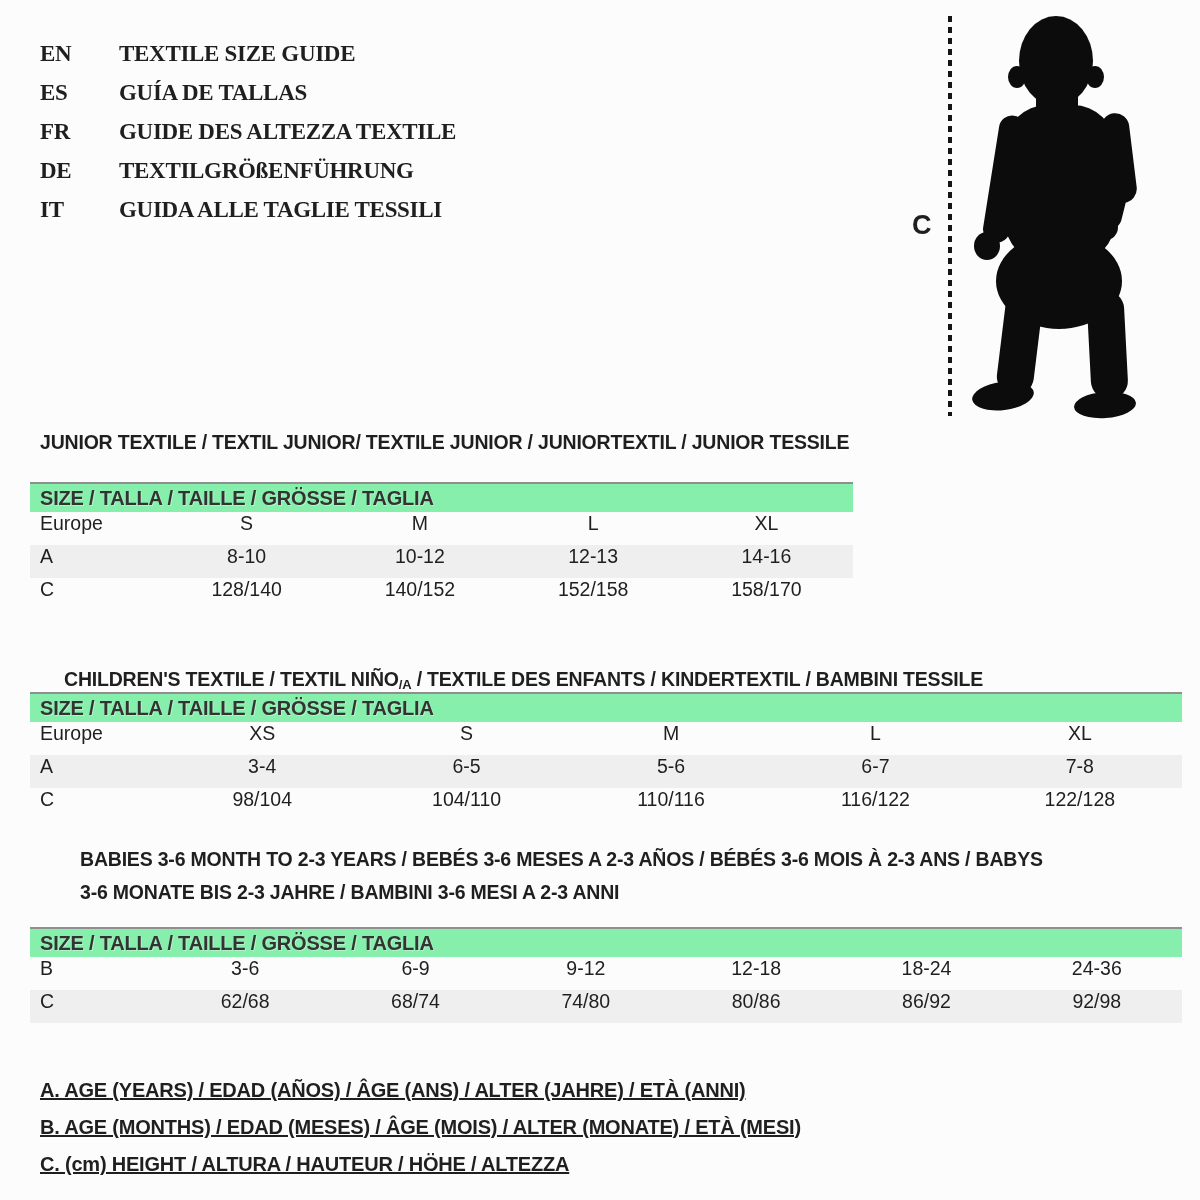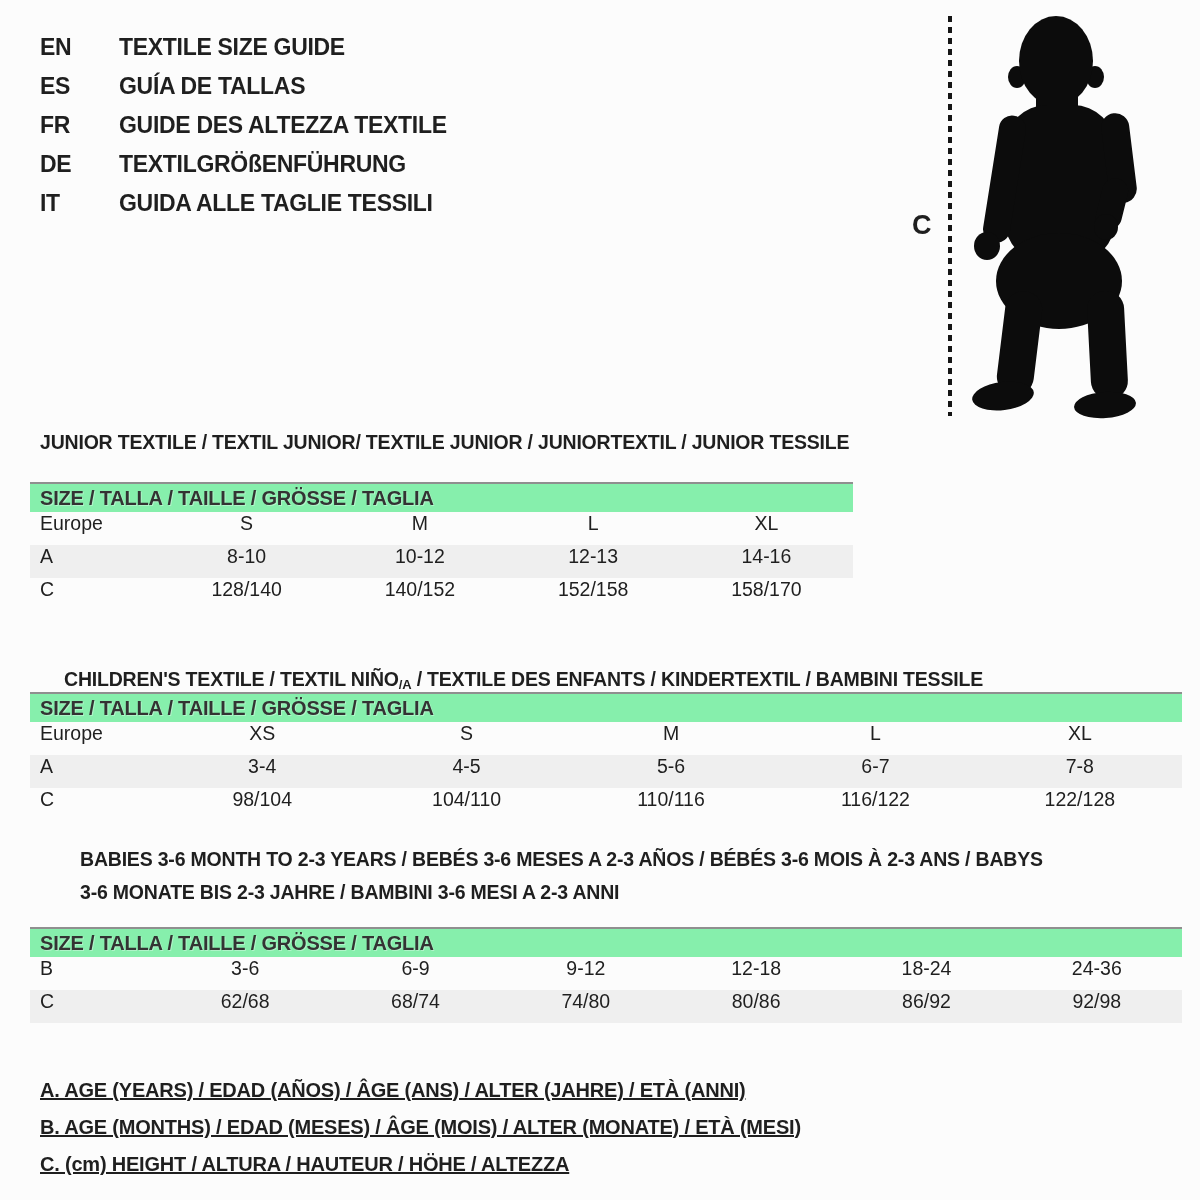--- a/index.html
+++ b/index.html
@@ -3,22 +3,22 @@
 <meta charset="utf-8">
 <style>
   html,body { margin:0; padding:0; }
   body {
     width:1200px; height:1200px; position:relative;
     background:#fcfcfc; color:#1f1f1f; overflow:hidden;
     font-family:"Liberation Sans", sans-serif;
   }
   
   .langs { position:absolute; left:40px; top:34px; }
-  .lang-row { display:flex; height:39px; align-items:flex-start;
-    font-size:23px; font-weight:700; letter-spacing:-0.3px; white-space:nowrap; }
+  .lang-row { display:flex; height:39px; align-items:center;
+    font-size:23px; font-weight:700; letter-spacing:-0.3px; white-space:nowrap;font-family:Liberation Serif, serif; }
   .lang-code { width:79px; }
   
   .figure-line { position:absolute; left:948px; top:16px; width:4px; height:400px;
     background:repeating-linear-gradient(to bottom, #151515 0 6px, transparent 6px 11px); }
   .figure-label { position:absolute; left:912px; top:210px; font-size:27px; font-weight:700; }
   .toddler { position:absolute; left:960px; top:13px; width:178px; height:406px; }
   
   .sec-title { position:absolute; left:40px; font-size:19.5px; font-weight:700;
     letter-spacing:-0.2px; white-space:nowrap; }
   .sec-title.wrap { white-space:normal; max-width:965px; line-height:33px;margin-left:40px; }
@@ -125,21 +125,21 @@
     <span class="lab">Europe</span>
     <span class="val">XS</span>
     <span class="val">S</span>
     <span class="val">M</span>
     <span class="val">L</span>
     <span class="val">XL</span>
   </div>
   <div class="trow shaded">
     <span class="lab">A</span>
     <span class="val">3-4</span>
-    <span class="val">4-5</span>
+    <span class="val">6-5</span>
     <span class="val">5-6</span>
     <span class="val">6-7</span>
     <span class="val">7-8</span>
   </div>
   <div class="trow">
     <span class="lab">C</span>
     <span class="val">98/104</span>
     <span class="val">104/110</span>
     <span class="val">110/116</span>
     <span class="val">116/122</span>

